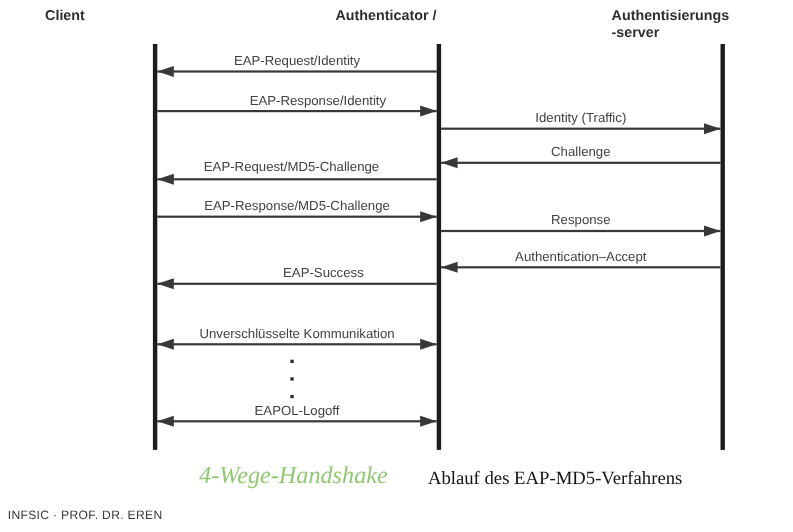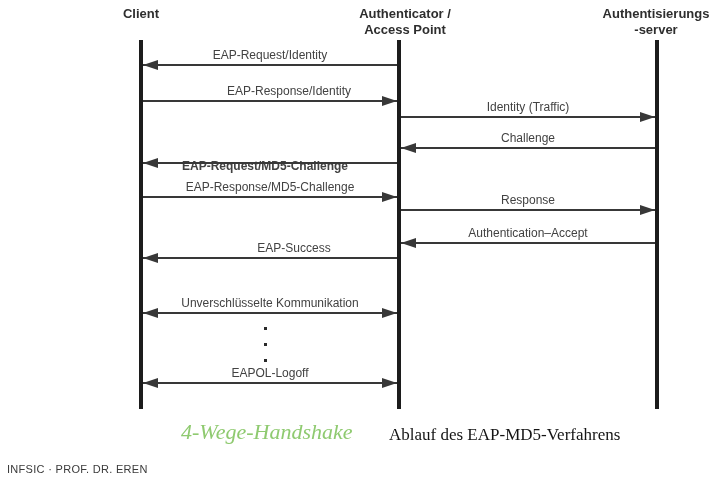--- a/index.html
+++ b/index.html
@@ -12,21 +12,21 @@
   .stage{
     position:relative;
     width:721px;height:484px;
     background:#ffffff;
     overflow:hidden;
     font-family:"Liberation Sans", sans-serif;
   }
   .actor-header{
     position:absolute;top:6px;
     width:200px;
-    text-align:center;
+    text-align:left;
     font-weight:bold;
     font-size:13px;
     line-height:16px;
     color:#2e2e2e;
   }
   .actor-header.client{left:41px;}
   .actor-header.auth{left:305px;}
   .actor-header.server{left:556px;}
   .lifeline{
     position:absolute;top:40px;
@@ -91,21 +91,20 @@
 </head>
 <body>
 
 <div class="stage">
 
   <div class="actor-header client">
     <div>Client</div>
   </div>
   <div class="actor-header auth">
     <div>Authenticator /</div>
-    <div>Access Point</div>
   </div>
   <div class="actor-header server">
     <div>Authentisierungs</div>
     <div>-server</div>
   </div>
 
   <div class="lifeline client"></div>
   <div class="lifeline auth"></div>
   <div class="lifeline server"></div>
 
@@ -124,21 +123,21 @@
         <div class="msg-label" style="left: 401px; width: 254px; top: 100px;">Identity (Traffic)</div>
         <div class="msg-line" style="left: 401px; width: 254px; top: 116px;"></div>
         <div class="arrowhead right" style="left: 640px; top: 112px;"></div>
       </div>
       <div>
         <div class="msg-label" style="left: 401px; width: 254px; top: 131px;">Challenge</div>
         <div class="msg-line" style="left: 401px; width: 254px; top: 147px;"></div>
         <div class="arrowhead left" style="left: 401px; top: 143px;"></div>
       </div>
       <div>
-        <div class="msg-label" style="left: 143px; width: 244px; top: 159px; font-weight: bold;">EAP-Request/MD5-Challenge</div>
+        <div class="msg-label" style="left: 143px; width: 244px; top: 144px;">EAP-Request/MD5-Challenge</div>
         <div class="msg-line" style="left: 143px; width: 254px; top: 162px;"></div>
         <div class="arrowhead left" style="left: 143px; top: 158px;"></div>
       </div>
       <div>
         <div class="msg-label" style="left: 143px; width: 254px; top: 180px;">EAP-Response/MD5-Challenge</div>
         <div class="msg-line" style="left: 143px; width: 254px; top: 196px;"></div>
         <div class="arrowhead right" style="left: 382px; top: 192px;"></div>
       </div>
       <div>
         <div class="msg-label" style="left: 401px; width: 254px; top: 193px;">Response</div>

